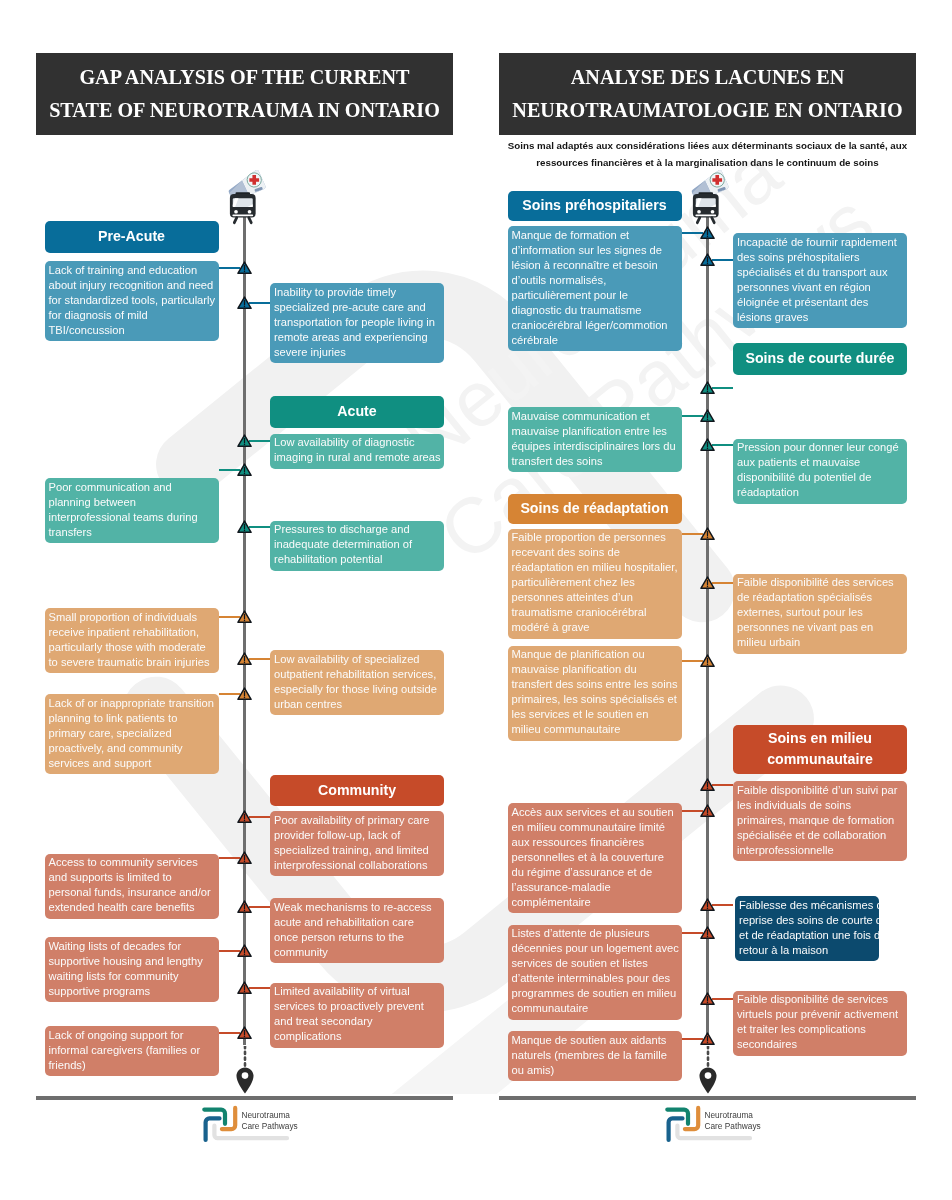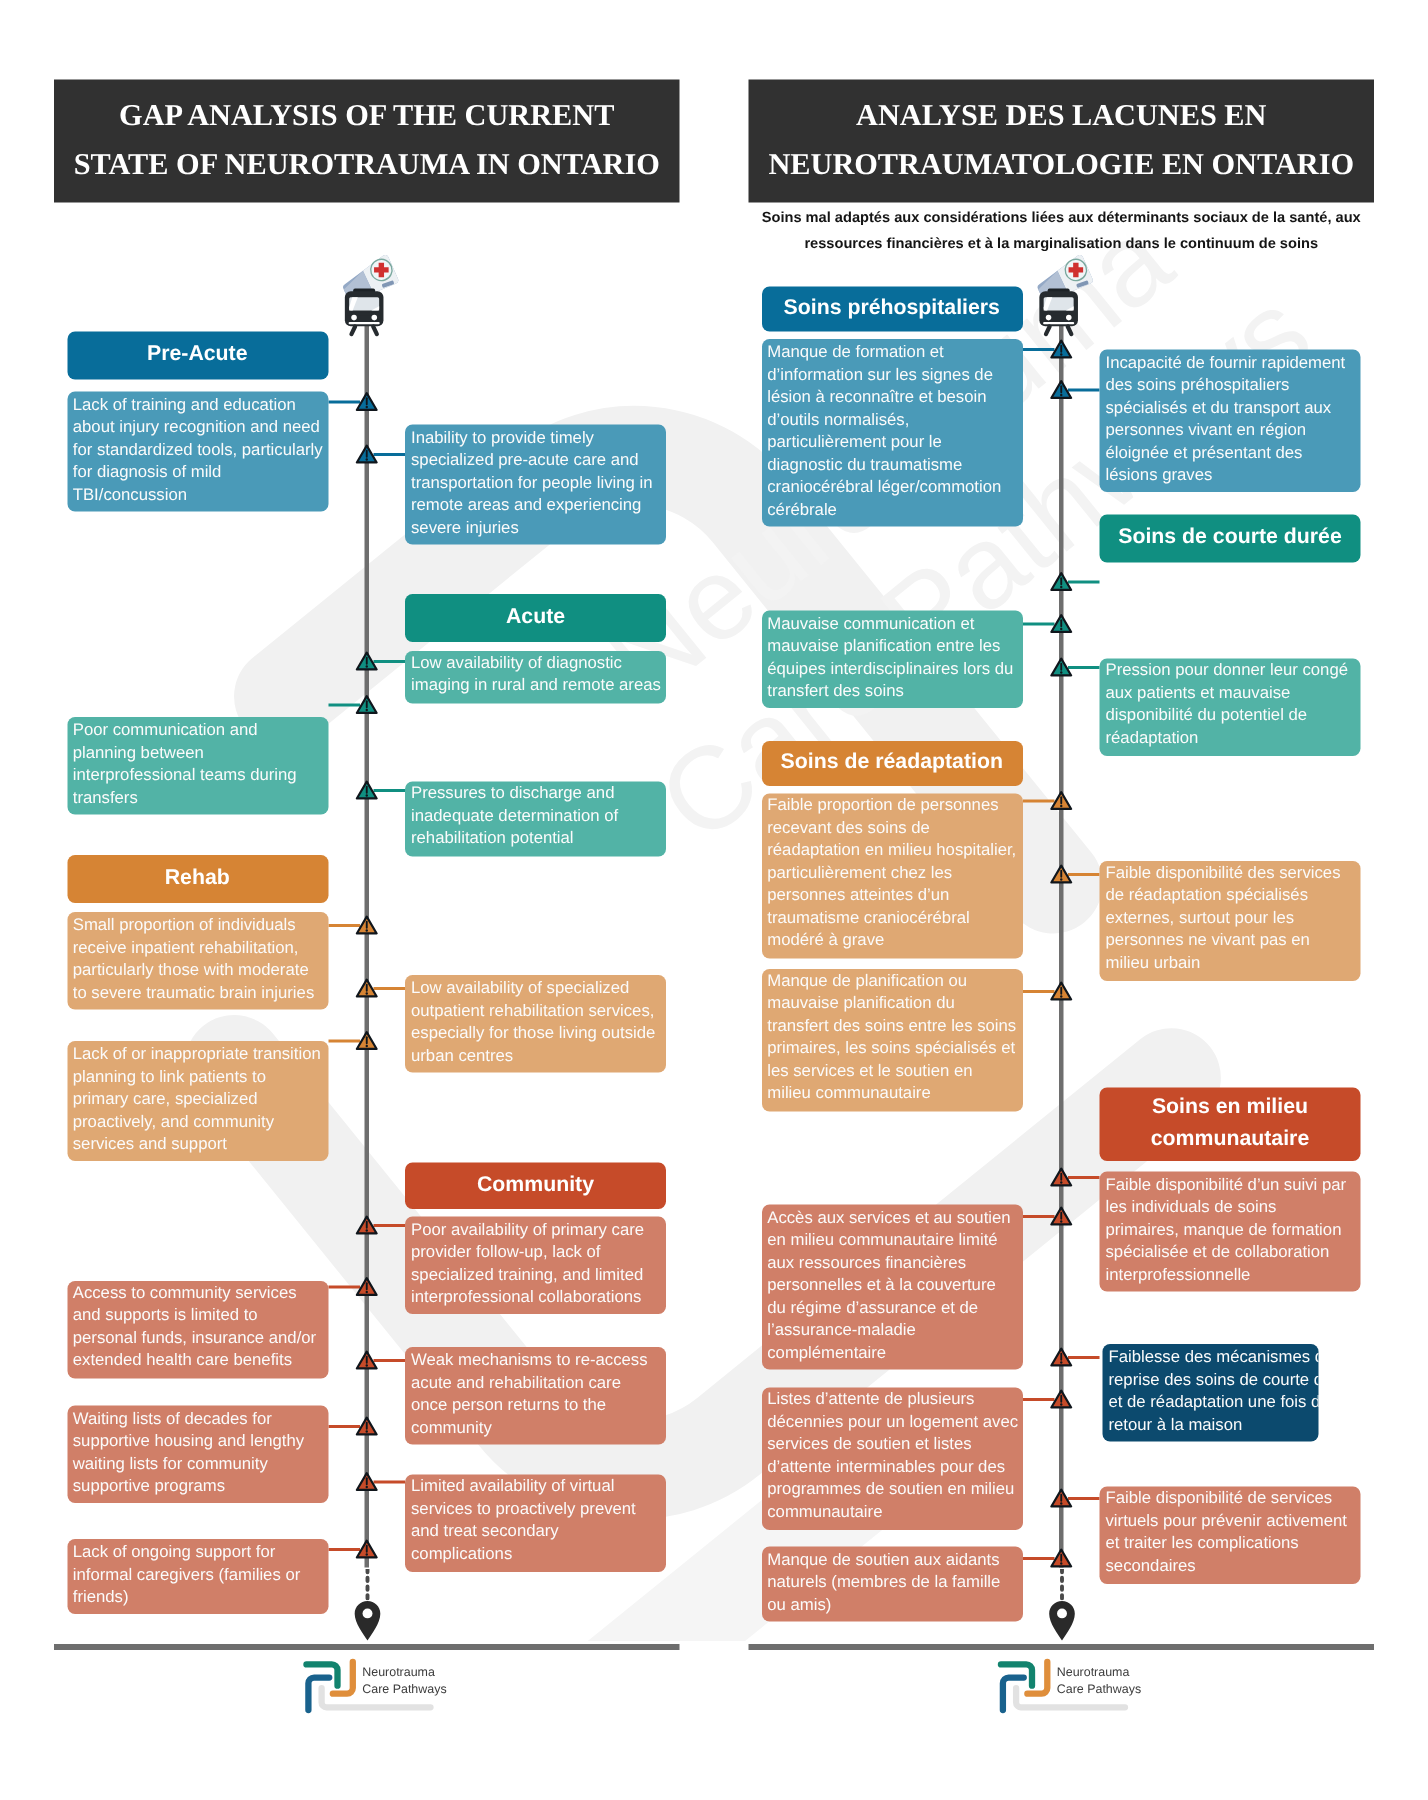--- a/index.html
+++ b/index.html
@@ -83,21 +83,20 @@
           <circle cx="17.8" cy="38.6" r="2.05" fill="#ffffff"></circle>
           <circle cx="32.8" cy="38.6" r="2.05" fill="#ffffff"></circle>
           <rect x="13.8" y="41.8" width="23.0" height="1.7" rx="0.8" fill="#ffffff"></rect>
           <path d="M18.6 45.2 L15.9 50.8" stroke="#262b2f" stroke-width="3.1" stroke-linecap="round"></path>
           <path d="M32.0 45.2 L34.7 50.8" stroke="#262b2f" stroke-width="3.1" stroke-linecap="round"></path>
         </g>
       </svg>
     </div>
 <div class="stage" style="left:8.5px;top:221px;width:174px;height:31.5px;background:#086d9a;"><span>Pre-Acute</span></div>
 <div class="stage" style="left:234px;top:396px;width:174px;height:31.5px;background:#108f81;"><span>Acute</span></div>
-<div class="stage" style="left:8.5px;top:570px;width:174px;height:31.5px;background:#d68434;"><span>Rehab</span></div>
 <div class="stage" style="left:234px;top:774.5px;width:174px;height:31.5px;background:#c64b29;"><span>Community</span></div>
 <div class="item" style="left:8.5px;top:261px;width:174px;height:80px;background:#4a9ab8;">
 <div>Lack of training and education</div>
 <div>about injury recognition and need</div>
 <div>for standardized tools, particularly</div>
 <div>for diagnosis of mild</div>
 <div>TBI/concussion</div>
 </div>
 <div class="stem" style="left:182.5px;top:266.5px;width:21.5px;background:#086d9a;"></div>
 <div class="marker" style="left:201px;top:260.5px;">

